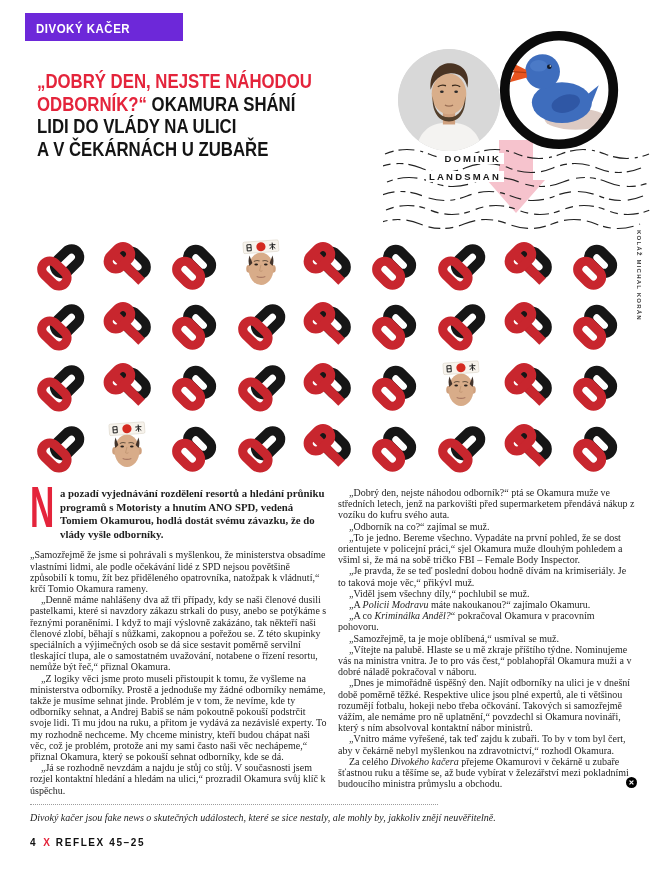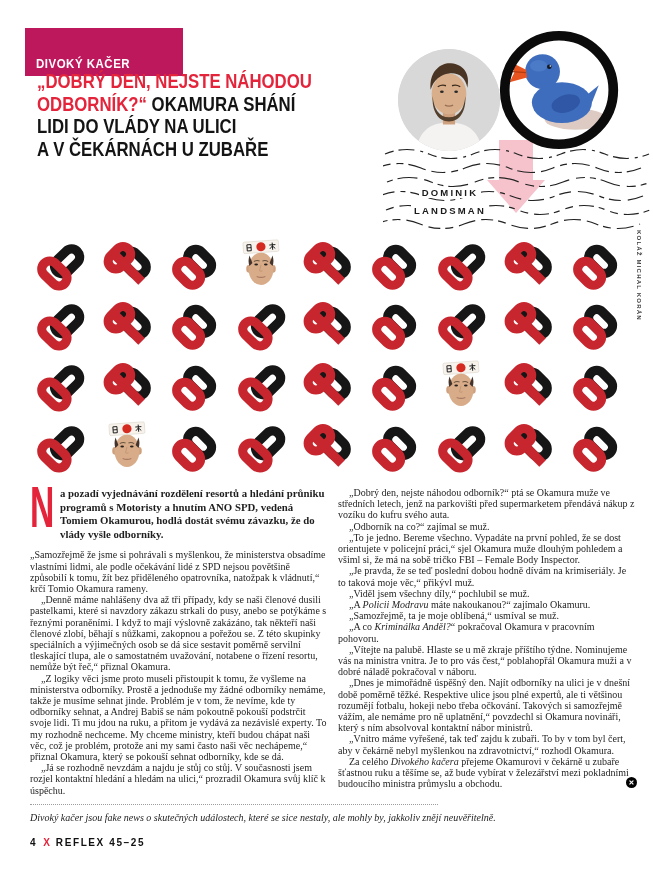--- a/index.html
+++ b/index.html
@@ -1,37 +1,37 @@
 <!DOCTYPE html>
 <html><head>
 <meta charset="utf-8">
 <style>
   html,body{margin:0;padding:0;}
   body{
     width:653px;height:872px;position:relative;overflow:hidden;
     background:#ffffff;font-family:"Liberation Serif",serif;color:#1e1e1e;
   }
   
-  .kicker{position:absolute;left:25px;top:28px;width:158px;height:48px;background:#be185d;}
+  .kicker{position:absolute;left:25px;top:13px;width:158px;height:28px;background:#6d28d9;}
   .kicker-label{position:absolute;left:11px;bottom:5px;color:#fff;
     font-family:"Liberation Sans",sans-serif;font-weight:700;font-size:13.5px;
     letter-spacing:.6px;transform:scaleX(.85);transform-origin:left bottom;white-space:nowrap;}
   
   .headline{position:absolute;left:37px;top:70px;margin:0;
     font-family:"Liberation Sans",sans-serif;font-weight:700;font-size:19.5px;
     line-height:22.5px;transform:scaleX(.86);transform-origin:left top;white-space:nowrap;}
   .headline .red{color:#e4243b;}
   .headline .blk{color:#141414;}
   
   .arrow-wrap{position:absolute;left:486px;top:140px;width:60px;height:74px;}
   .waves-wrap{position:absolute;left:383px;top:147px;width:270px;height:90px;}
   .avatar{position:absolute;left:398px;top:49px;width:102px;height:102px;border-radius:50%;
     overflow:hidden;background:#d8d8d8;}
   .duck-badge{position:absolute;left:496px;top:27px;width:126px;height:126px;}
-  .author-name{position:absolute;left:396px;top:184px;width:108px;text-align:center;
+  .author-name{position:absolute;left:396px;top:150px;width:108px;text-align:right;
     font-family:"Liberation Sans",sans-serif;font-weight:700;font-size:9.5px;
     letter-spacing:2.2px;line-height:18px;color:#1a1a1a;}
   .author-name span{background:#fff;padding:0 3px;}
   
   .collage{position:absolute;left:27px;top:236px;width:601px;height:243px;display:grid;
     grid-template-columns:repeat(9,1fr);grid-template-rows:repeat(4,1fr);}
   .cell{display:flex;align-items:center;justify-content:center;overflow:visible;}
   .cell svg.knot{width:54px;height:54px;}
   .cell svg.face{width:46px;height:66px;margin-top:-5px;}
   .credit-vertical{position:absolute;left:636px;top:230px;writing-mode:vertical-rl;
@@ -578,22 +578,22 @@
 </div>
 
 <div class="col col-right">
   <div class="paras">
       <p><span>„Dobrý den, nejste náhodou odborník?“ ptá se Okamura muže ve středních letech, jenž na parkovišti před supermarketem přendává nákup z vozíku do kufru svého auta.</span></p>
       <p><span>„Odborník na co?“ zajímal se muž.</span></p>
       <p><span>„To je jedno. Bereme všechno. Vypadáte na první pohled, že se dost orientujete v policejní práci,“ sjel Okamura muže dlouhým pohledem a všiml si, že má na sobě tričko FBI – Female Body Inspector.</span></p>
       <p><span>„Je pravda, že se teď poslední dobou hodně dívám na krimiseriály. Je to taková moje věc,“ přikývl muž.</span></p>
       <p><span>„Viděl jsem všechny díly,“ pochlubil se muž.</span></p>
       <p><span>„A </span><i>Policii Modravu</i><span> máte nakoukanou?“ zajímalo Okamuru.</span></p>
+      <p><span>„A co </span><i>Kriminálka Anděl?</i><span>“ pokračoval Okamura v pracovním pohovoru.</span></p>
       <p><span>„Samozřejmě, ta je moje oblíbená,“ usmíval se muž.</span></p>
-      <p><span>„A co </span><i>Kriminálka Anděl?</i><span>“ pokračoval Okamura v pracovním pohovoru.</span></p>
       <p><span>„Vítejte na palubě. Hlaste se u mě zkraje příštího týdne. Nominujeme vás na ministra vnitra. Je to pro vás čest,“ poblahopřál Okamura muži a v dobré náladě pokračoval v náboru.</span></p>
       <p><span>„Dnes je mimořádně úspěšný den. Najít odborníky na ulici je v dnešní době poměrně těžké. Respektive ulice jsou plné expertů, ale ti většinou rozumějí fotbalu, hokeji nebo třeba očkování. Takových si samozřejmě vážím, ale nemáme pro ně uplatnění,“ povzdechl si Okamura novináři, který s ním absolvoval kontaktní nábor ministrů.</span></p>
       <p><span>„Vnitro máme vyřešené, tak teď zajdu k zubaři. To by v tom byl čert, aby v čekárně nebyl myšlenkou na zdravotnictví,“ rozhodl Okamura.</span></p>
       <p><span>Za celého </span><i>Divokého kačera</i><span> přejeme Okamurovi v čekárně u zubaře šťastnou ruku a těšíme se, až bude vybírat v železářství mezi pokladními budoucího ministra průmyslu a obchodu.</span></p>
     </div>
 </div>
 
 <span class="endmark">✕</span>
 
 <div class="rule-dotted"></div>

